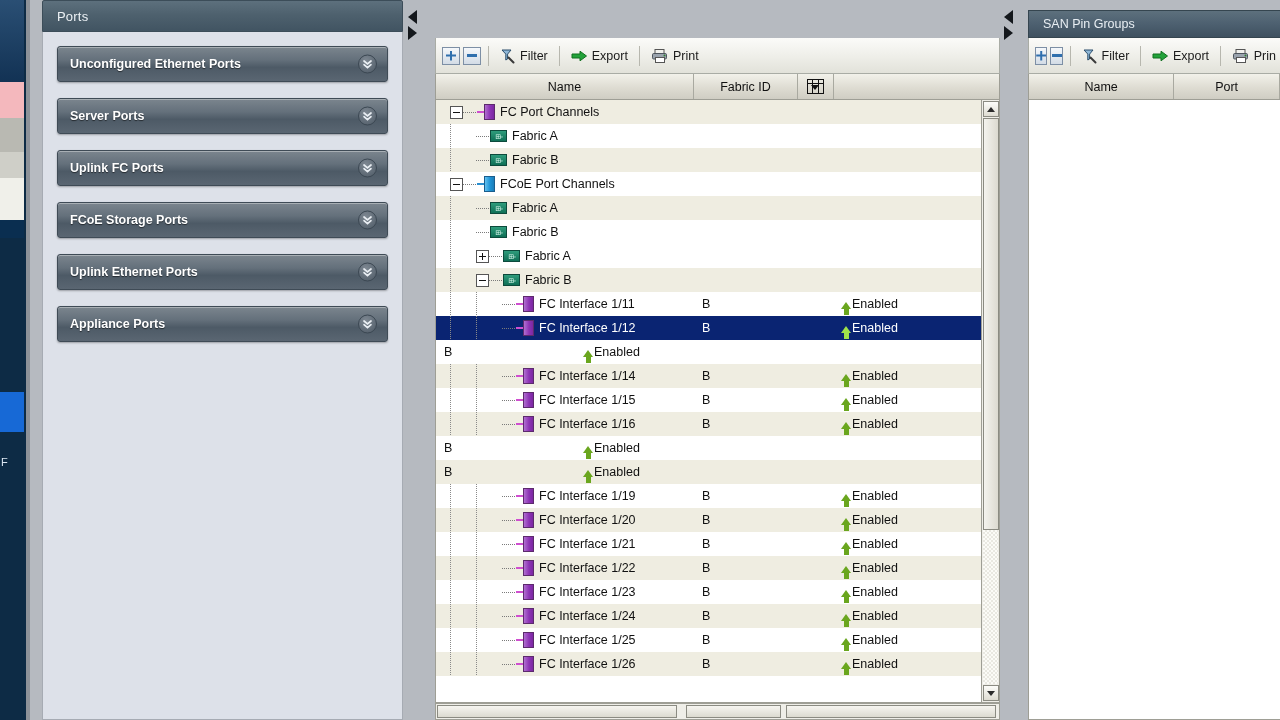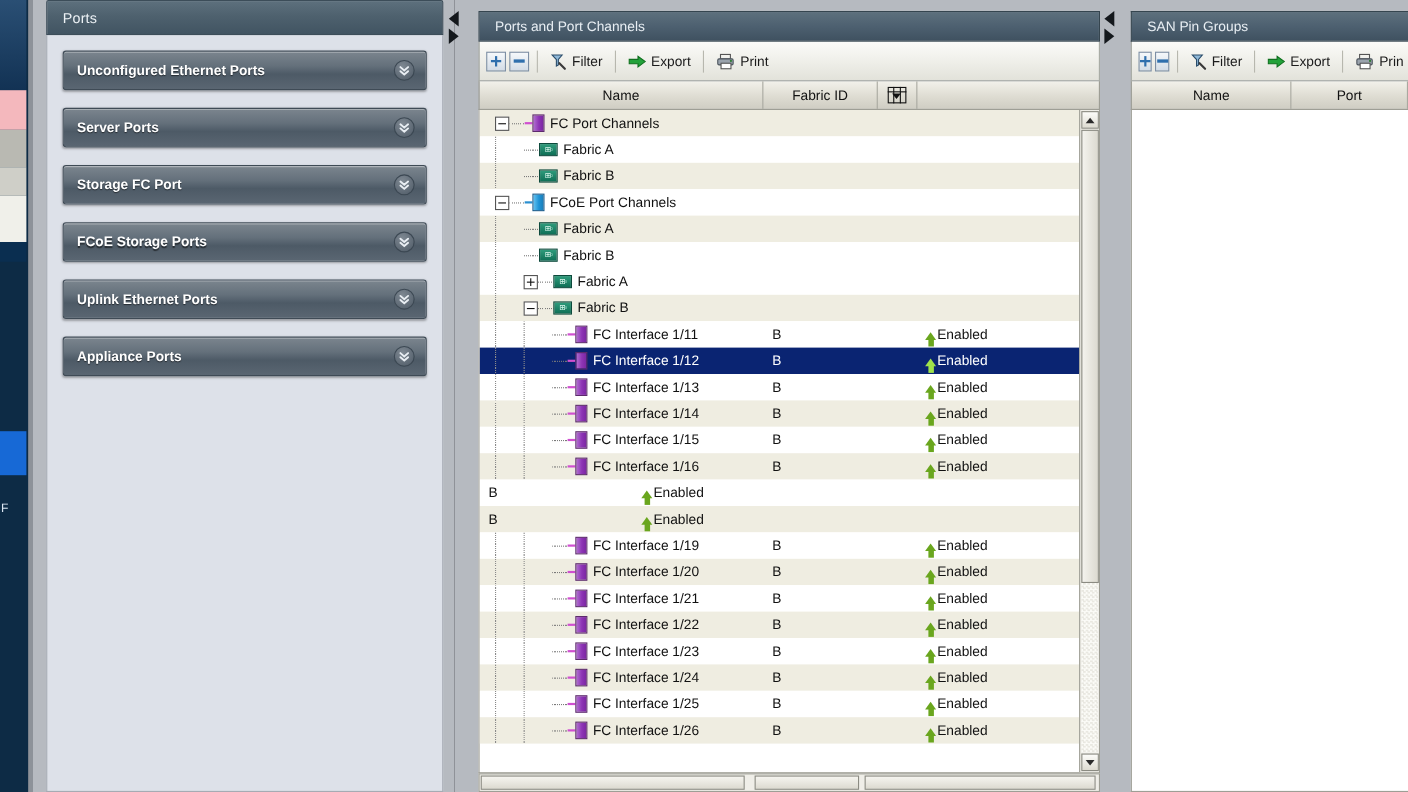--- a/index.html
+++ b/index.html
@@ -273,21 +273,21 @@
         <span class="lbl">Server Ports</span>
         <span class="chev">
           <svg width="13" height="13" viewBox="0 0 13 13">
               <path d="M3 3.5l3.5 3 3.5-3" stroke="#e9eef3" stroke-width="1.7" fill="none" stroke-linecap="round"></path>
               <path d="M3 7.2l3.5 3 3.5-3" stroke="#e9eef3" stroke-width="1.7" fill="none" stroke-linecap="round"></path>
             </svg>
         </span>
       </div>
 
       <div class="port-bar">
-        <span class="lbl">Storage FC Port</span>
+        <span class="lbl">Uplink FC Ports</span>
         <span class="chev">
           <svg width="13" height="13" viewBox="0 0 13 13">
               <path d="M3 3.5l3.5 3 3.5-3" stroke="#e9eef3" stroke-width="1.7" fill="none" stroke-linecap="round"></path>
               <path d="M3 7.2l3.5 3 3.5-3" stroke="#e9eef3" stroke-width="1.7" fill="none" stroke-linecap="round"></path>
             </svg>
         </span>
       </div>
 
       <div class="port-bar">
         <span class="lbl">FCoE Storage Ports</span>
@@ -322,23 +322,20 @@
     </div>
   </div>
 
   <div class="collapser" style="left:405px; top:2px;">
     <span class="tri tri-left"></span>
     <span class="tri tri-right"></span>
   </div>
 
   <div class="panel-mid">
 
-    <div class="mid-title">
-      <span>Ports and Port Channels</span>
-    </div>
 
     <div class="mid-toolbar">
       <span class="sq-btn">
           <span class="plus-g"></span>
         </span>
       <span class="sq-btn">
           <span class="minus-g"></span>
         </span>
       <span class="tb-sep"></span>
       <span class="tb-btn">
@@ -519,29 +516,20 @@
             <div class="c-fab">B</div>
             <div class="c-admin">
               <span class="up-arrow">
                 <span class="head"></span>
                 <span class="shaft"></span>
               </span>
               <span>Enabled</span>
             </div>
           </div>
           <div class="row even">
-            <div class="c-name">
-              <span class="vline" style="left: 14px; top: 0px; height: 24px;"></span>
-              <span class="vline" style="left: 40px; top: 0px; height: 24px;"></span>
-              <span style="display: inline-block; flex: 0 0 auto; width: 60px;"></span>
-              <span class="dots"></span>
-              <span class="conn"></span>
-              <span class="ico ico-pc"></span>
-              <span class="lbl-txt">FC Interface 1/13</span>
-            </div>
             <div class="c-fab">B</div>
             <div class="c-admin">
               <span class="up-arrow">
                 <span class="head"></span>
                 <span class="shaft"></span>
               </span>
               <span>Enabled</span>
             </div>
           </div>
           <div class="row odd">

